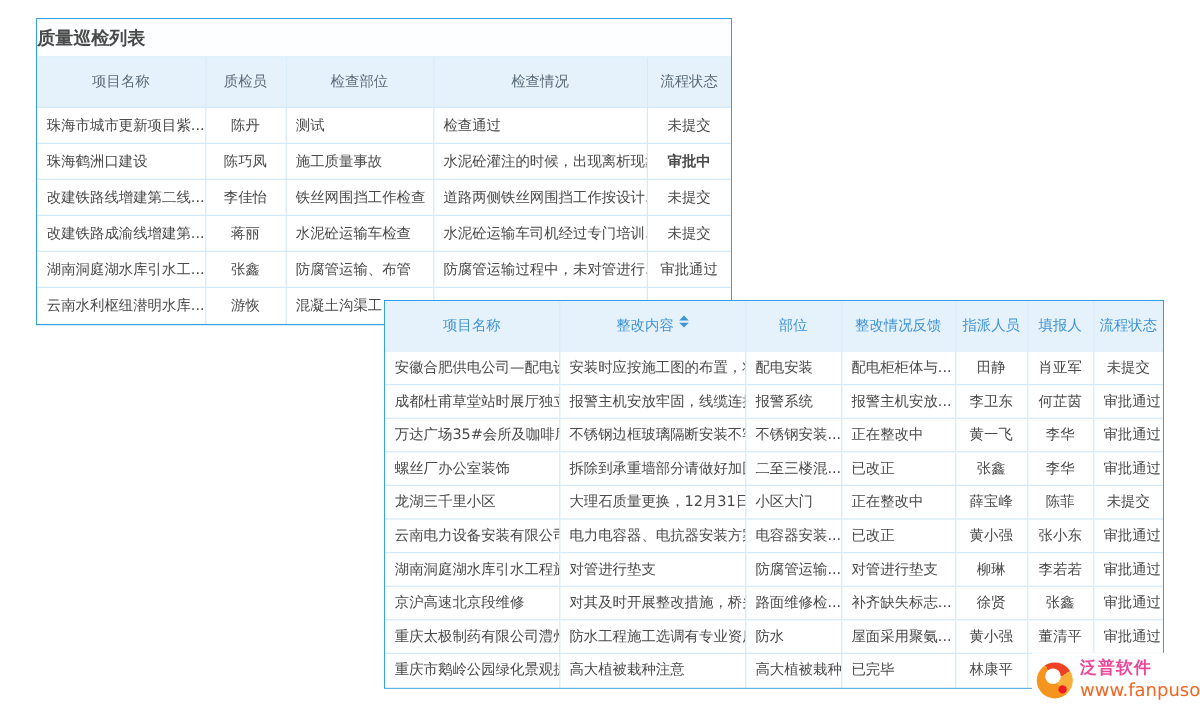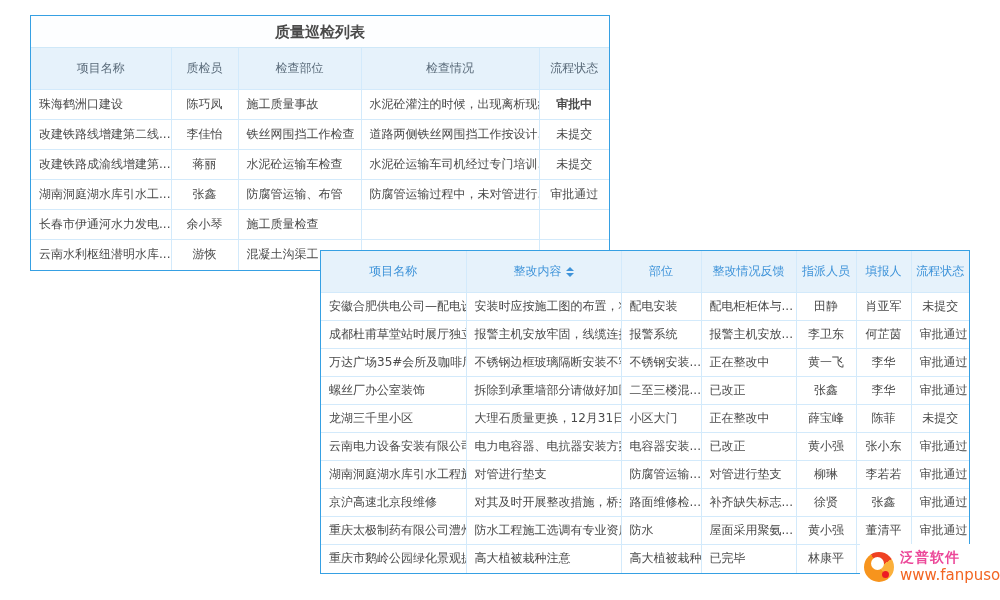--- a/index.html
+++ b/index.html
@@ -5,21 +5,21 @@
   * { box-sizing: border-box; }
   body {
     margin: 0; width: 1000px; height: 600px; position: relative; overflow: hidden;
     background: #ffffff; font-family: "DejaVu Sans", "Liberation Sans", sans-serif;
   }
   .panel { position: absolute; background: #fff; border: 1px solid #36a0e3; }
   #patrol-panel { left: 30px; top: 15px; width: 580px; z-index: 1; }
   #rectify-panel { left: 320px; top: 250px; width: 650px; z-index: 10; }
 
   .tbl-title {
-    height: 32px; line-height: 32px; text-align: center;
+    height: 32px; line-height: 32px; text-align: left;
     font-size: 15px; font-weight: bold; color: #4a4a4a;
     background: #fdfeff; border-bottom: 1px solid #cfe8f8;
   }
   #rectify-panel .tbl-title { height: 30px; line-height: 30px; }
 
   table.tbl { width: 100%; border-collapse: collapse; table-layout: fixed; }
   .tbl th, .tbl td { border: 1px solid #d3eafb; }
   .tbl tr > *:first-child { border-left: 0; }
   .tbl tr > *:last-child { border-right: 0; }
   .tbl thead th { border-top: 0; }
@@ -32,21 +32,21 @@
   .t2 td { height: 28px; }
 
   .link { color: #3e84d6; cursor: pointer; }
   .green { color: #2fae52; }
   .blue { color: #3e84d6; margin-left: 24px; }
   .center { text-align: center; padding: 0 2px; }
   .st-red { color: #f21a1a; }
   .st-orange { color: #ff8c00; font-weight: bold; }
   .st-green { color: #12a312; }
 
-  .hdr-flex { display: inline-flex; align-items: center; justify-content: center; }
+  .hdr-flex { display: inline-flex; justify-content: center; }
   .sort-icon { display: inline-flex; flex-direction: column; margin-left: 4px; }
   .tri { width: 0; height: 0; border-left: 4px solid transparent; border-right: 4px solid transparent; }
   .tri.up { border-bottom: 4px solid #3e93d9; margin-bottom: 2px; }
   .tri.down { border-top: 4px solid #3e93d9; }
 
   #brand-logo {
     position: absolute; left: 860px; top: 544px; width: 130px; height: 45px; z-index: 20;
     background: #fff; display: flex; align-items: center; gap: 6px; padding: 2px 4px;
   }
   .logo-icon {
@@ -81,20 +81,27 @@
       <tr>
         <th>项目名称</th>
         <th>质检员</th>
         <th>检查部位</th>
         <th>检查情况</th>
         <th>流程状态</th>
       </tr>
     </thead>
     <tbody>
       <tr>
+        <td class="link">珠海市城市更新项目紫...</td>
+        <td class="green center">陈丹</td>
+        <td>测试</td>
+        <td>检查通过</td>
+        <td class="center st-red">未提交</td>
+      </tr>
+      <tr>
         <td class="link">珠海鹤洲口建设</td>
         <td class="green center">陈巧凤</td>
         <td>施工质量事故</td>
         <td>水泥砼灌注的时候，出现离析现象</td>
         <td class="center st-orange">审批中</td>
       </tr>
       <tr>
         <td class="link">改建铁路线增建第二线...</td>
         <td class="green center">李佳怡</td>
         <td>铁丝网围挡工作检查</td>
@@ -107,27 +114,20 @@
         <td>水泥砼运输车检查</td>
         <td>水泥砼运输车司机经过专门培训...</td>
         <td class="center st-red">未提交</td>
       </tr>
       <tr>
         <td class="link">湖南洞庭湖水库引水工...</td>
         <td class="green center">张鑫</td>
         <td>防腐管运输、布管</td>
         <td>防腐管运输过程中，未对管进行...</td>
         <td class="center st-green">审批通过</td>
-      </tr>
-      <tr>
-        <td class="link">长春市伊通河水力发电...</td>
-        <td class="green center">余小琴</td>
-        <td>施工质量检查</td>
-        <td></td>
-        <td class="center"></td>
       </tr>
       <tr>
         <td class="link">云南水利枢纽潜明水库...</td>
         <td class="green center">游恢</td>
         <td>混凝土沟渠工</td>
         <td></td>
         <td class="center"></td>
       </tr>
     </tbody>
   </table>

